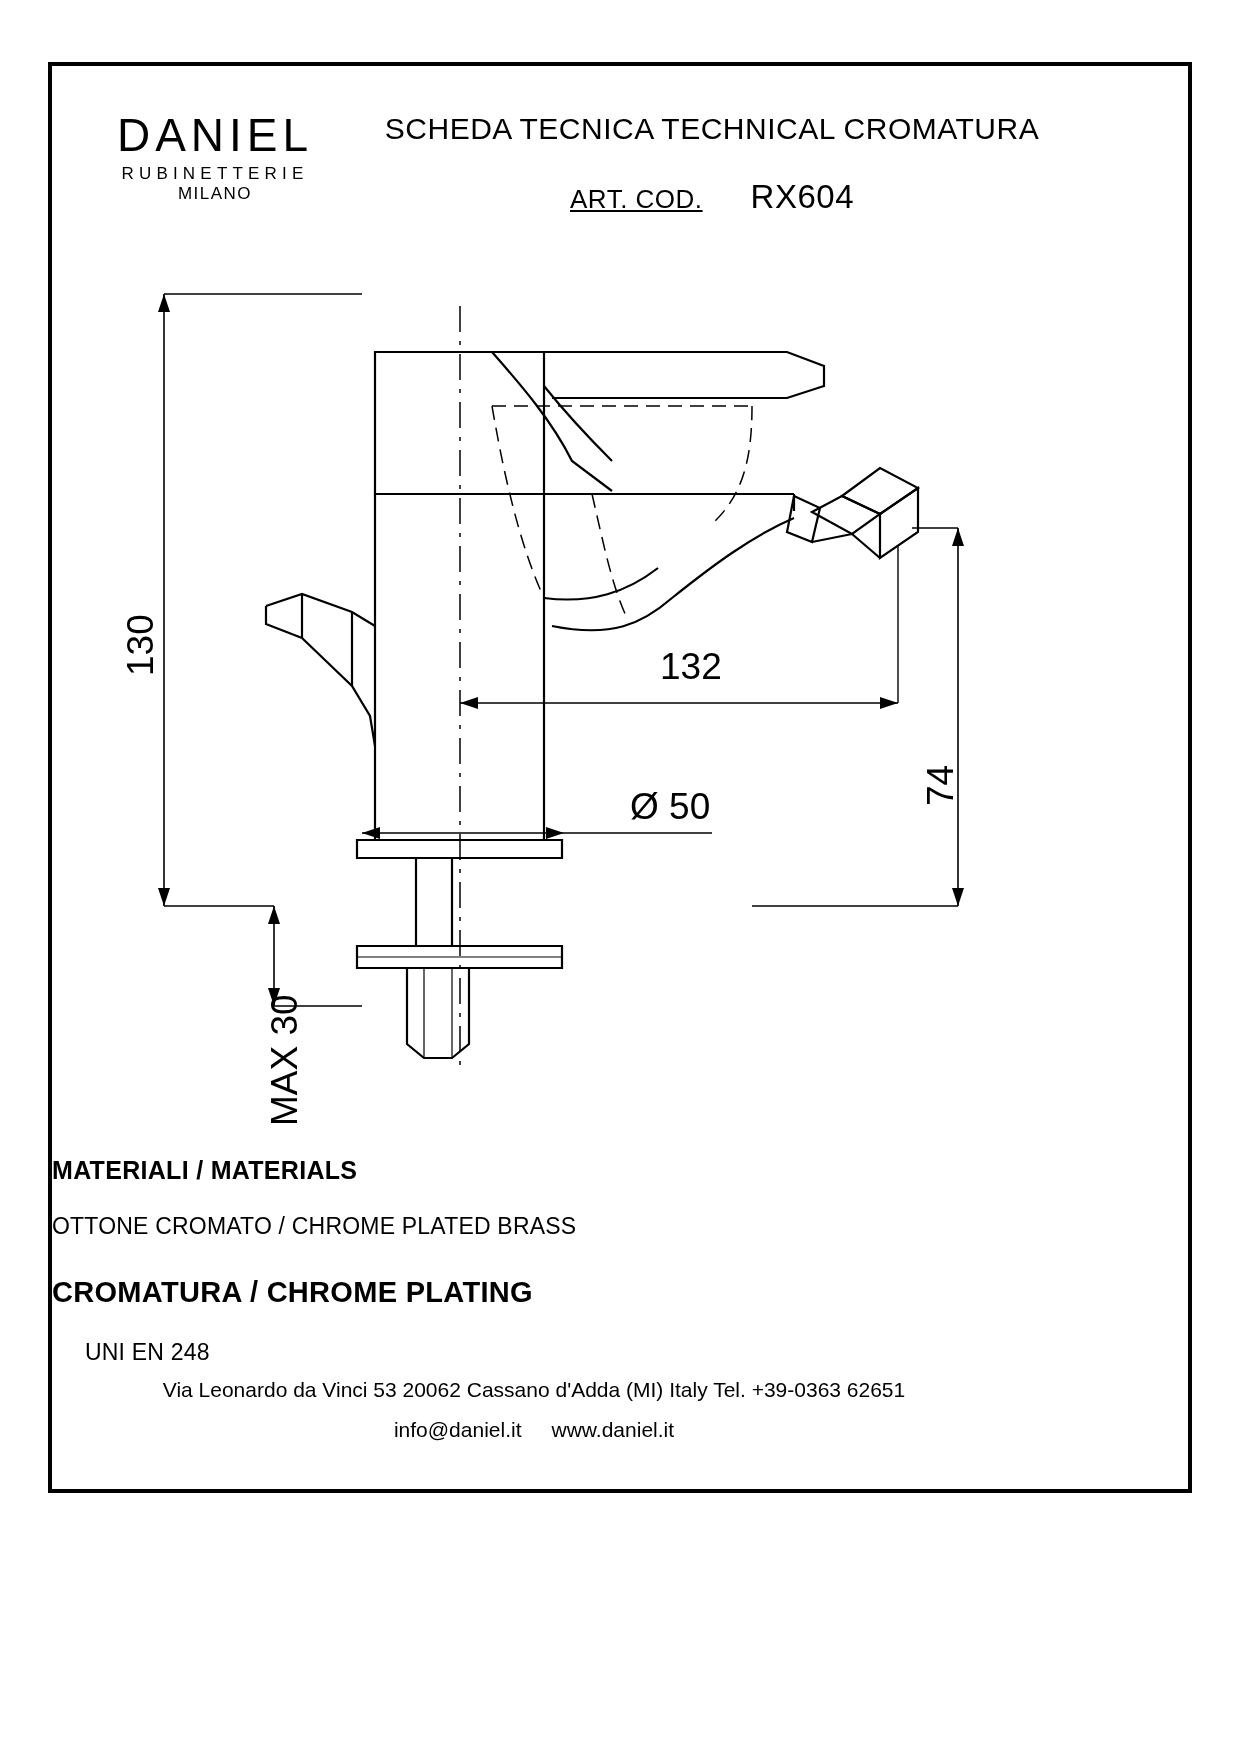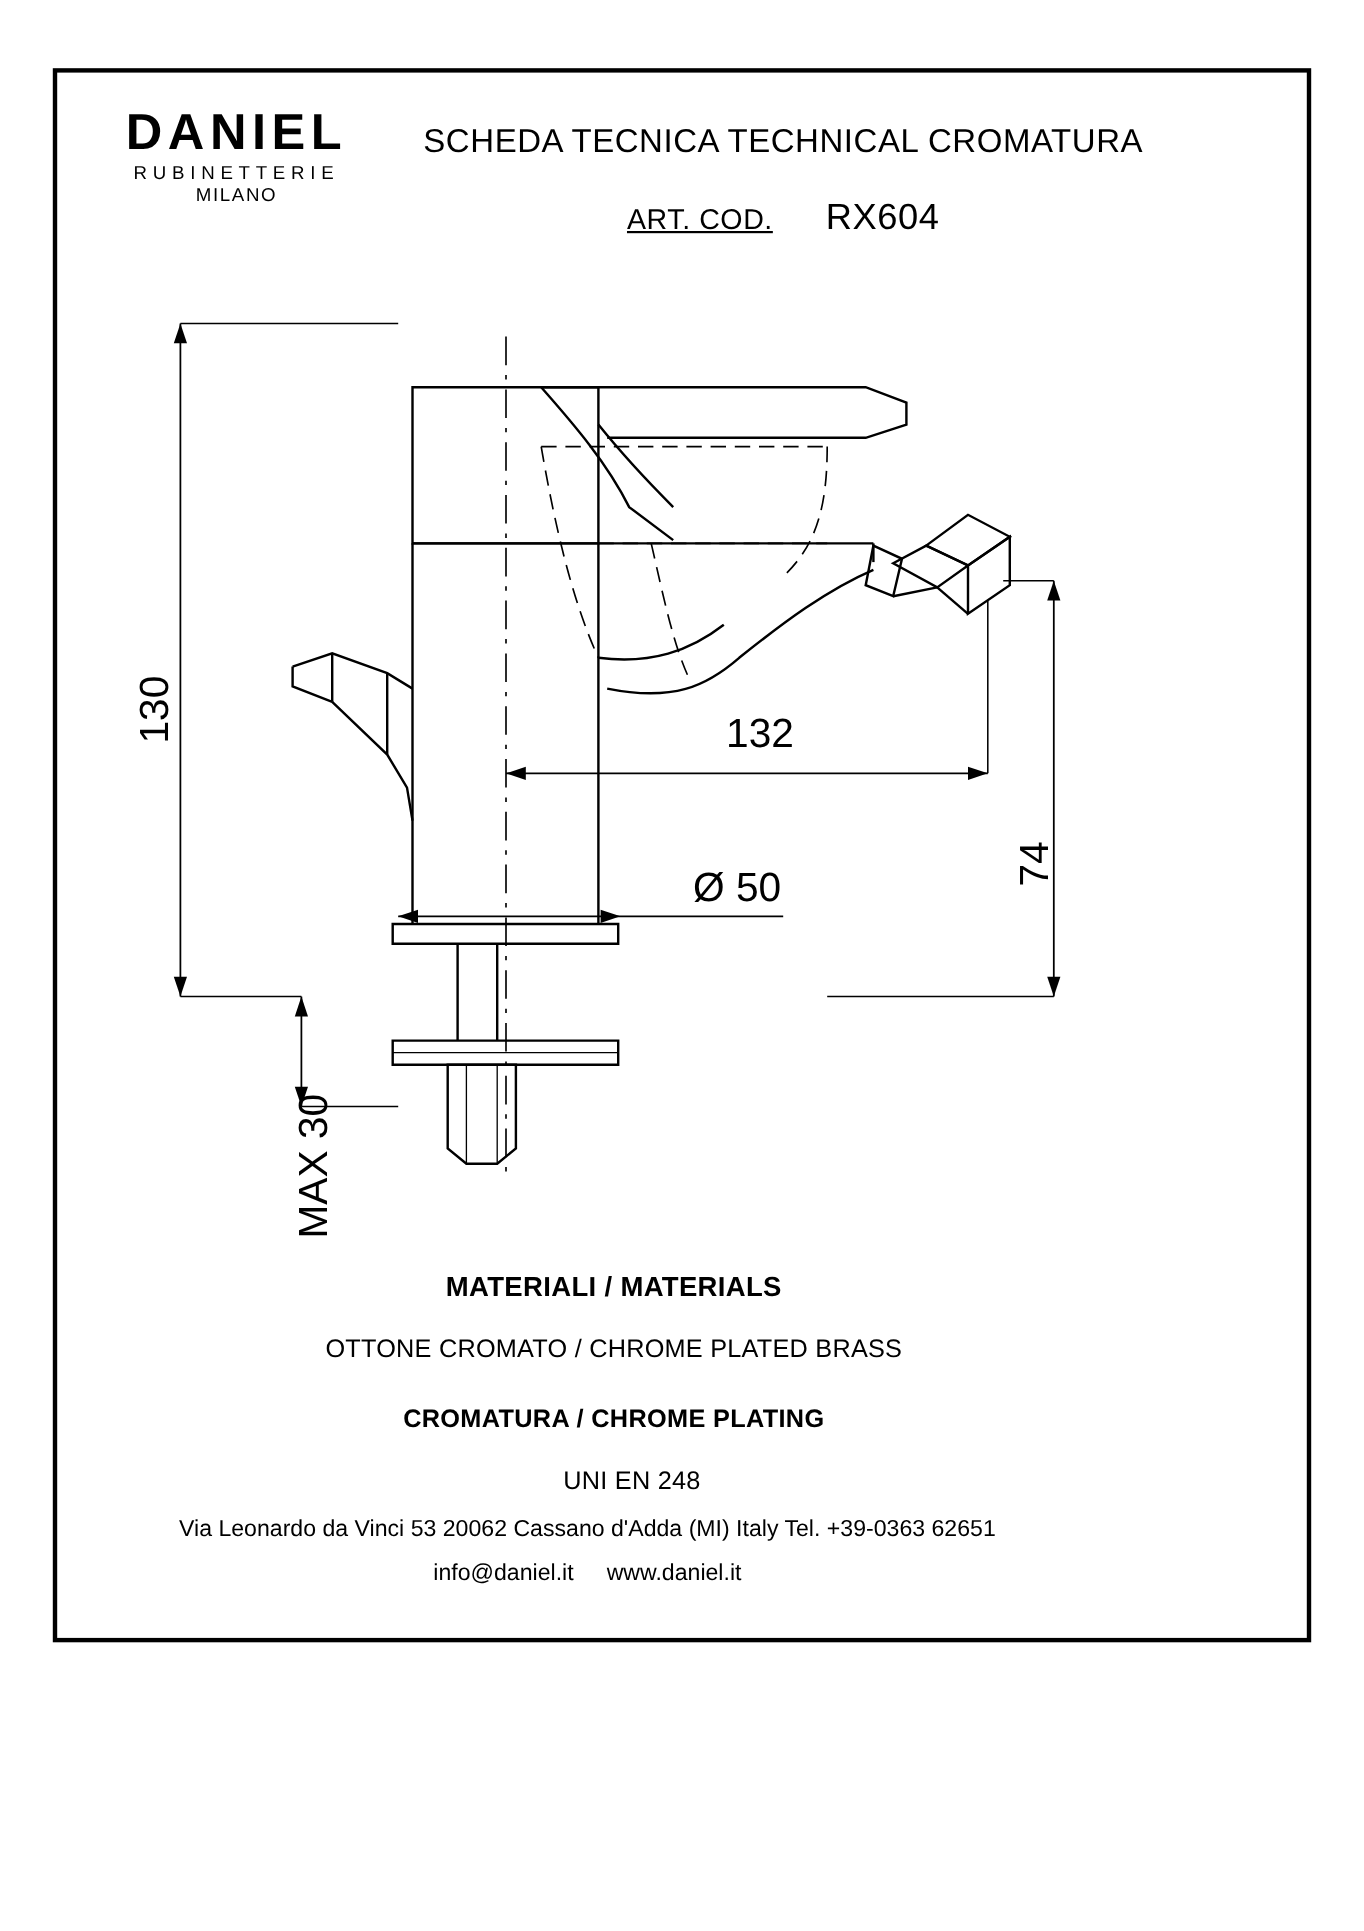--- a/index.html
+++ b/index.html
@@ -28,24 +28,25 @@
   
   .brand {
     position: absolute;
     left: 28px;
     top: 30px;
     width: 270px;
     text-align: center;
   }
   .brand-name {
     font-size: 46px;
-    font-weight: bold;
+    font-weight: normal;
     letter-spacing: 5px;
     line-height: 1;
     font-family: "Liberation Sans", sans-serif;
+    margin-top: 16px;
   }
   .brand-sub {
     font-size: 17px;
     letter-spacing: 5.2px;
     margin-top: 6px;
     font-weight: 400;
   }
   .brand-city {
     font-size: 17px;
     letter-spacing: 1.5px;
@@ -120,34 +121,33 @@
     transform: rotate(-90deg);
     transform-origin: left top;
   }
 
   
   .materials {
     position: absolute;
     left: 0;
     top: 1090px;
     width: 1012px;
-    text-align: center;
   }
   .mat-h {
     font-size: 25px;
     font-weight: bold;
     letter-spacing: 0.3px;
   }
   .mat-p {
     font-size: 23px;
     margin-top: 28px;
     letter-spacing: 0.2px;
   }
   .mat-h2 {
-    font-size: 23px;
+    font-size: 29px;
     font-weight: bold;
     margin-top: 36px;
     letter-spacing: 0.3px;
   }
   .mat-p2 {
     font-size: 23px;
     margin-top: 30px;
     letter-spacing: 0.2px;
     margin-left: 33px;
   }

